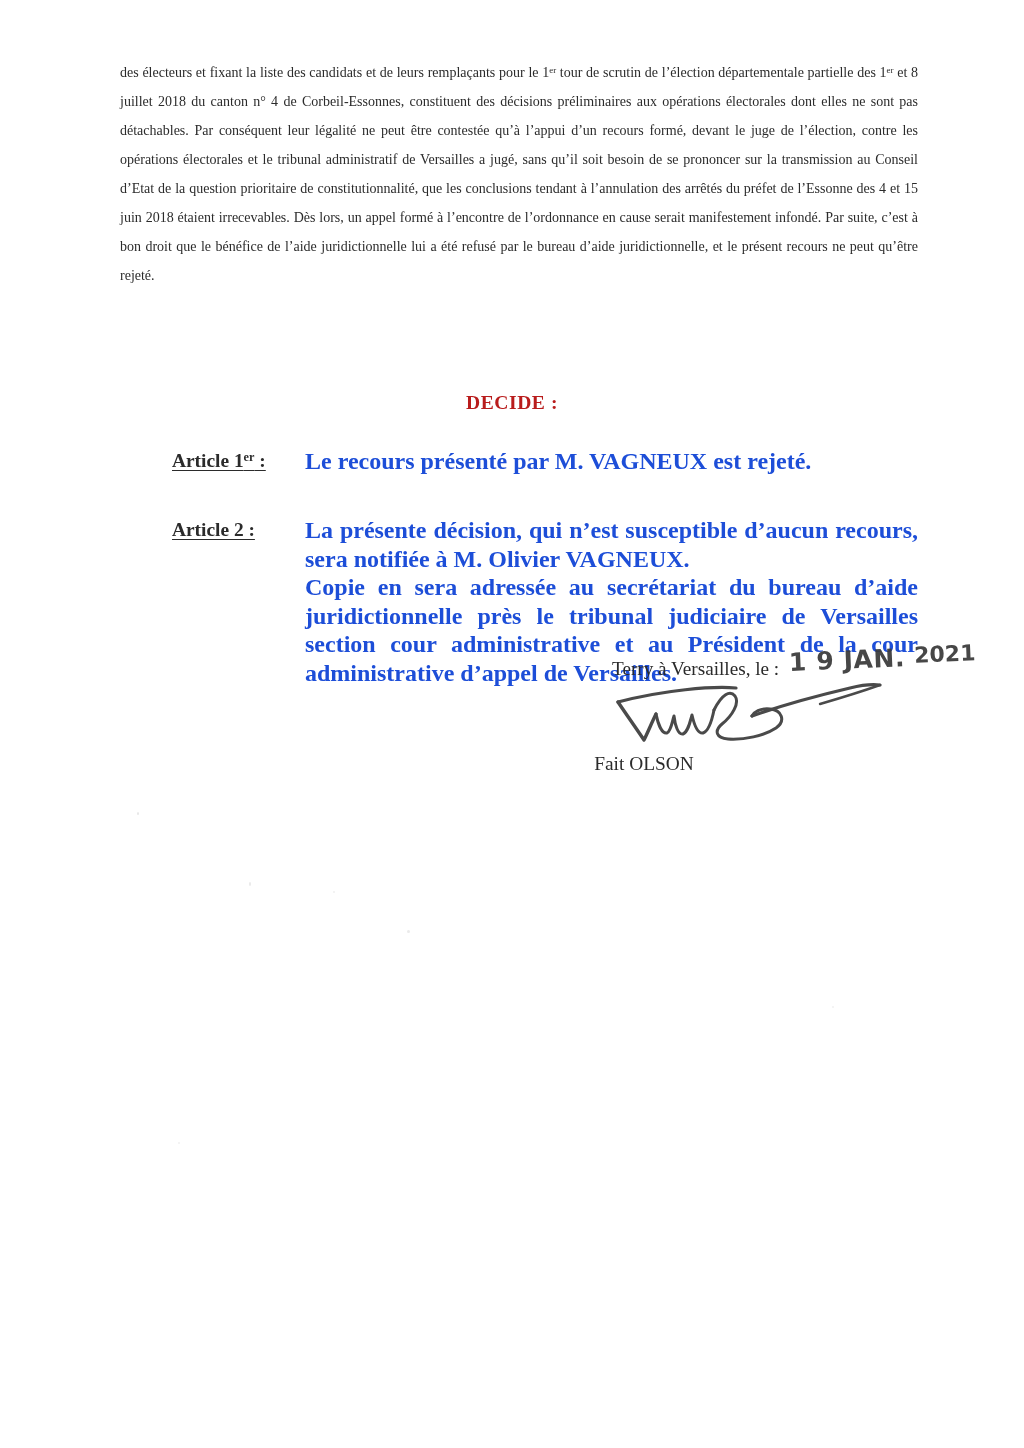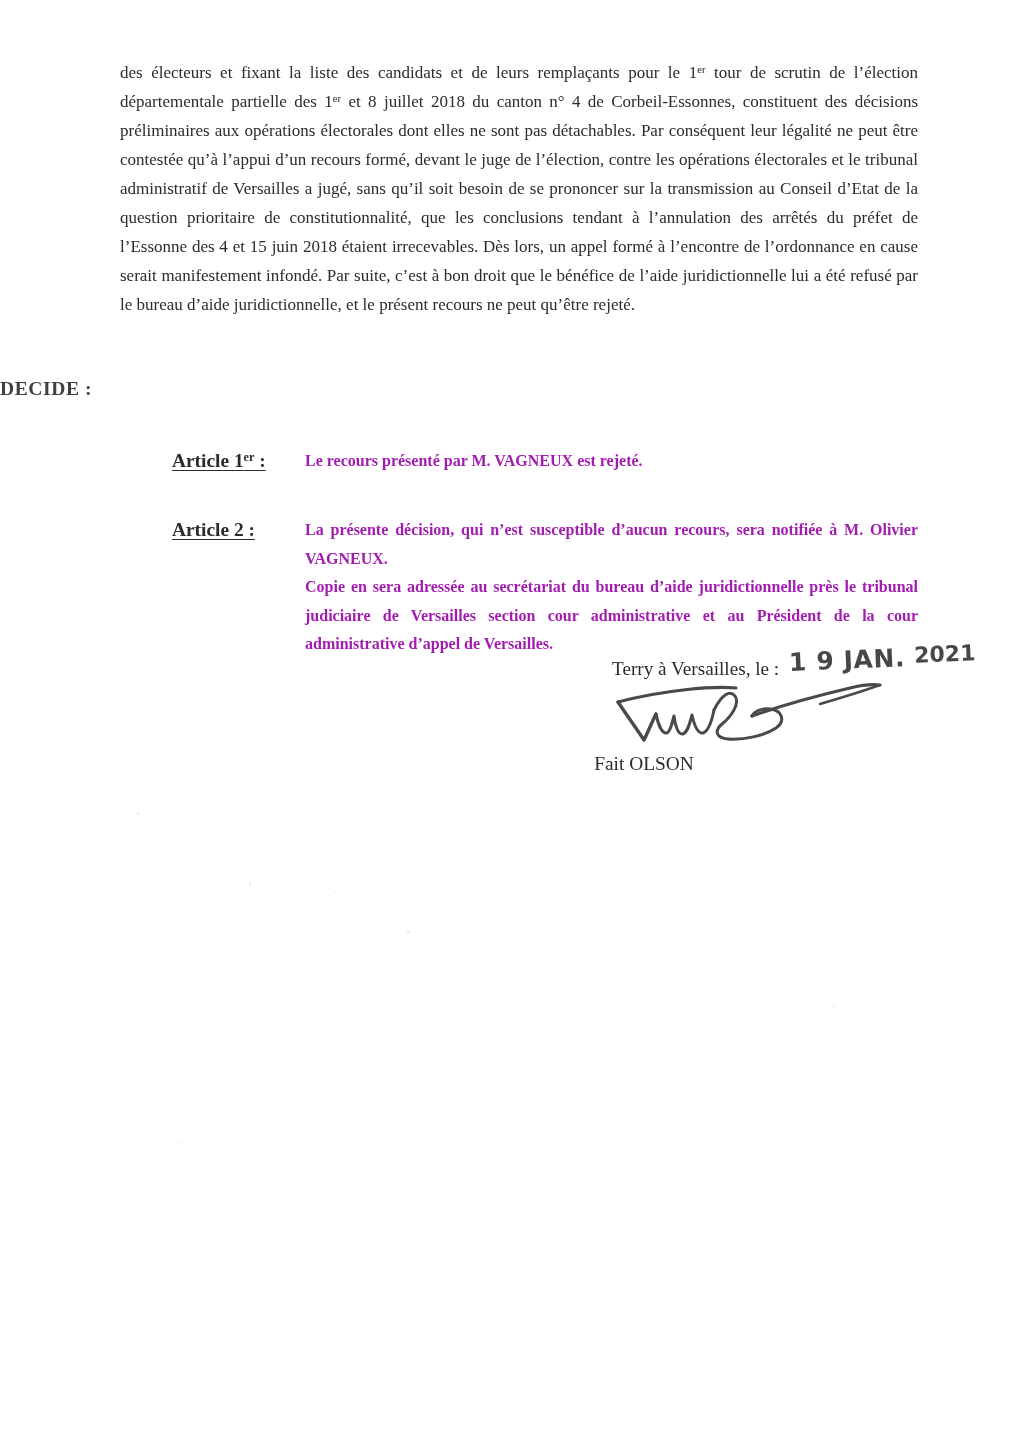--- a/index.html
+++ b/index.html
@@ -24,45 +24,45 @@
   
   .body-block {
     position: absolute;
     left: 120px;
     top: 58px;
     width: 798px;
   }
 
   .para {
     margin: 0;
-    font-size: 17px;
+    font-size: 14px;
     line-height: 29.0px;
     text-align: justify;
     text-justify: inter-word;
     color: #2b2b2b;
     hyphens: manual;
   }
 
   sup {
     font-size: 0.63em;
     vertical-align: 0.46em;
     line-height: 0;
   }
 
   
   .decide {
     position: absolute;
     left: 0;
-    top: 378px;
-    width: 1024px;
-    text-align: left;
+    top: 392px;
+    width: 1024px;
+    text-align: center;
     font-size: 19.6px;
     font-weight: bold;
     letter-spacing: 0.55px;
-    color: #404040;
+    color: #b91c1c;
   }
 
   
   .article {
     position: absolute;
     left: 172px;
     width: 746px;
     display: flex;
     align-items: flex-start;
     font-weight: bold;
@@ -80,25 +80,25 @@
   }
 
   .article-label .u {
     text-decoration: underline;
     text-underline-offset: 2.5px;
     text-decoration-thickness: from-font;
   }
 
   .article-text {
     flex: 1 1 auto;
-    font-size: 16px;
+    font-size: 24px;
     line-height: 28.6px;
     text-align: justify;
     text-justify: inter-word;
-    color: #a21caf;
+    color: #1d4ed8;
   }
 
   .article-text p { margin: 0; }
 
   
   .signature-area {
     position: absolute;
     left: 0;
     top: 648px;
     width: 1024px;

